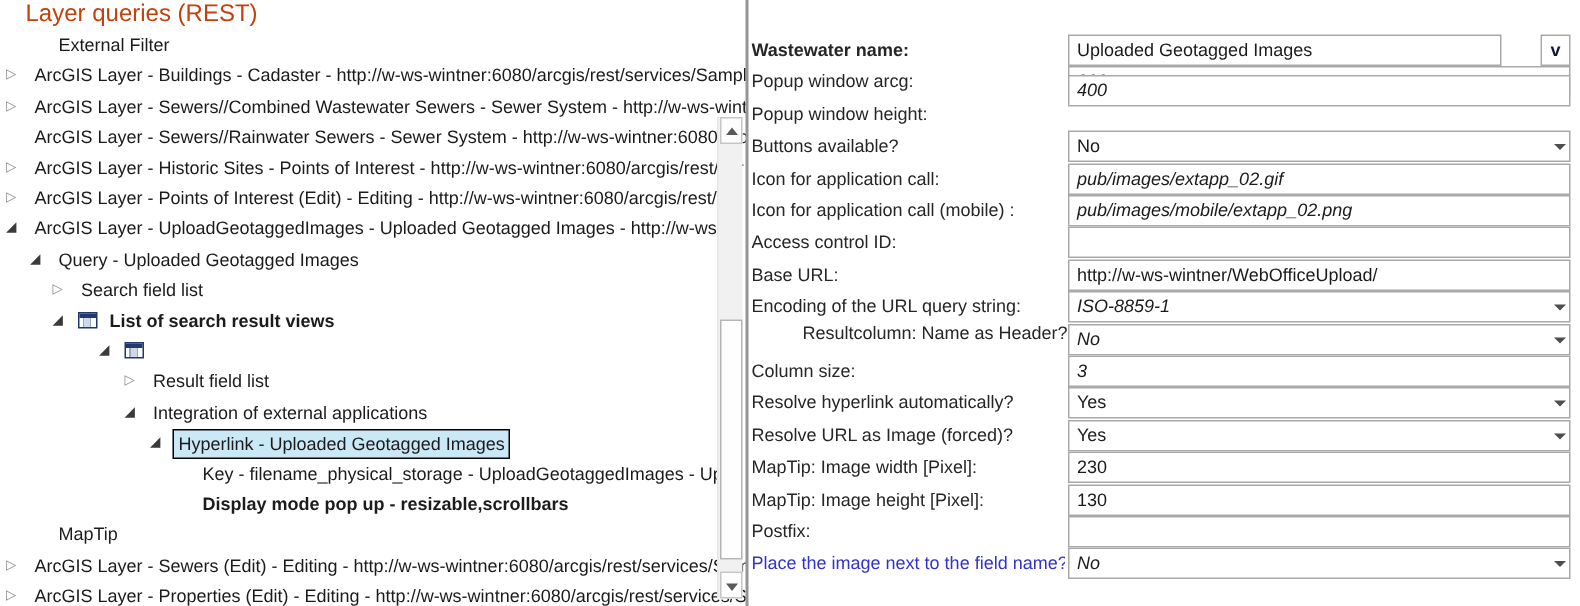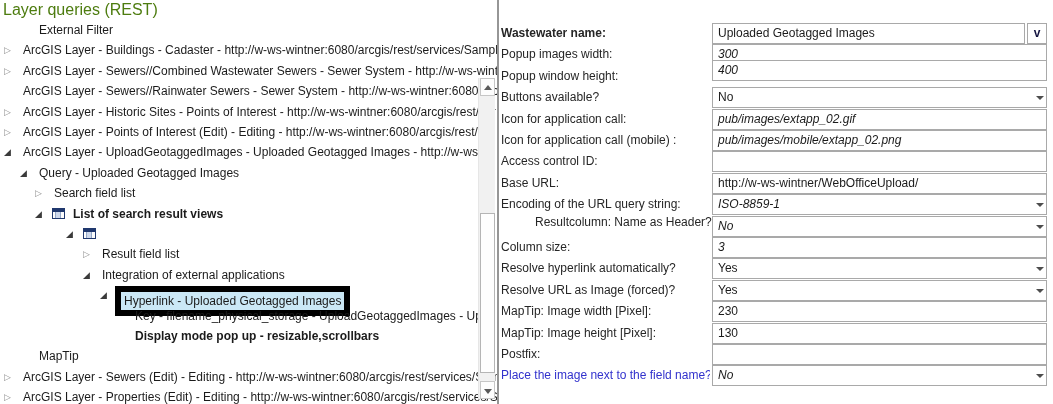--- a/index.html
+++ b/index.html
@@ -1,31 +1,31 @@
 <!DOCTYPE html>
 <html><head>
 <meta charset="utf-8">
 <style>
   html,body{margin:0;padding:0;background:#fff;}
   .app{position:relative;width:1053px;height:404px;background:#fff;overflow:hidden;
        font-family:"Liberation Sans",sans-serif;}
-  .title{position:absolute;left:3px;top:1px;font-size:16px;color:#4d7c0f;white-space:nowrap;}
+  .title{position:absolute;left:17px;top:1px;font-size:16px;color:#c2410c;white-space:nowrap;}
 
   
   .tree{position:absolute;left:0;top:0;width:498px;height:404px;overflow:hidden;}
   .trow{position:absolute;left:0;width:478px;height:20px;font-size:12px;color:#1b1b1b;white-space:nowrap;}
   .exp{position:absolute;top:0;line-height:20px;font-size:9px;font-family:"DejaVu Sans",sans-serif;}
   .exp.collapsed{color:#8f8f8f;}
   .exp.expanded{color:#3a3a3a;}
   .ticon{position:absolute;top:4px;width:13px;height:11px;border:1px solid #20386e;box-sizing:border-box;
          background:linear-gradient(#20386e,#20386e) 0 0/100% 3px no-repeat,
                     linear-gradient(90deg,#fdfdfd 0 2px,#93a7c7 2px 3px,#cdd8ec 3px 7px,#93a7c7 7px 8px,#fdfdfd 8px 100%);}
   .tlabel{position:absolute;top:0;line-height:20px;}
   .b .tlabel{font-weight:bold;}
-  .tlabel.sel{top:1px;line-height:16px;background:#cbe8f6;border:6px solid #000000;padding:1px 3px;margin-left:-4px;}
+  .tlabel.sel{top:1px;line-height:16px;background:#cbe8f6;border:1px solid #000000;padding:1px 3px;margin-left:-4px;}
 
   
   .scrollbar{position:absolute;left:478px;top:78px;width:17px;height:321px;background:#f1f1f1;border-left:1px solid #e6e6e6;box-sizing:border-box;}
   .sb-btn{position:absolute;left:1px;width:15px;height:18px;background:#fdfdfd;border:1px solid #c6c6c6;box-sizing:border-box;}
   .sb-up{top:0;}
   .sb-down{bottom:0;}
   .sb-arrow{position:absolute;left:3px;width:0;height:0;}
   .sb-arrow.up{top:6px;border-left:4px solid transparent;border-right:4px solid transparent;border-bottom:5px solid #5a5a5a;}
   .sb-arrow.down{top:7px;border-left:4px solid transparent;border-right:4px solid transparent;border-top:5px solid #5a5a5a;}
   .sb-thumb{position:absolute;left:1px;top:135px;width:15px;height:160px;background:#fefefe;border:1px solid #b5b5b5;box-sizing:border-box;}
@@ -33,21 +33,21 @@
   .divider{position:absolute;left:497px;top:0;width:2px;height:404px;background:#969696;}
 
   
   .form{position:absolute;left:499px;top:0;width:554px;height:404px;font-size:12px;}
   .flabel{position:absolute;left:2px;width:209px;height:21px;line-height:21px;color:#262626;white-space:nowrap;overflow:hidden;}
   .flabel.bold{font-weight:bold;}
   .flabel.link{color:#3232cd;}
   .fbox{position:absolute;left:213px;width:335px;height:21px;line-height:19px;border:1px solid #a9a9a9;
         background:#fff;padding:0 5px;box-sizing:border-box;white-space:nowrap;overflow:hidden;color:#1b1b1b;}
   .fbox.i{font-style:italic;}
-  .fbox.combo{width:313px;}
+  .fbox.combo{width:289px;}
   .vbtn{position:absolute;left:528px;width:20px;height:21px;border:1px solid #a9a9a9;box-sizing:border-box;
         text-align:center;line-height:19px;font-weight:bold;font-size:12px;color:#141440;background:#fff;}
   .darrow{position:absolute;left:537px;width:0;height:0;border-left:4px solid transparent;border-right:4px solid transparent;border-top:4px solid #4d4d4d;}
 </style>
 </head>
 <body>
 
 <div class="app">
   <div class="title">Layer queries (REST)</div>
 
@@ -135,24 +135,24 @@
       <span class="sb-arrow down"></span>
     </div>
   </div>
 
   <div class="divider"></div>
 
   <div class="form" id="form">
       <div class="flabel bold" style="top: 23px;">Wastewater name:</div>
       <div class="fbox combo" style="top: 23px;">Uploaded Geotagged Images</div>
       <div class="vbtn" style="top: 23px;">v</div>
-      <div class="flabel" style="top: 44.4px;">Popup images width:</div>
+      <div class="flabel" style="top: 44.4px;">Popup window arcg:</div>
       <div class="fbox i" style="top: 44.4px;">300</div>
       <div class="flabel" style="top: 65.8px;">Popup window height:</div>
-      <div class="fbox i" style="top: 60px;">400</div>
+      <div class="fbox i" style="top: 50px;">400</div>
       <div class="flabel" style="top: 87.2px;">Buttons available?</div>
       <div class="fbox" style="top: 87.2px;">No</div>
       <span class="darrow" style="top: 96.2px;"></span>
       <div class="flabel" style="top: 108.6px;">Icon for application call:</div>
       <div class="fbox i" style="top: 108.6px;">pub/images/extapp_02.gif</div>
       <div class="flabel" style="top: 130px;">Icon for application call (mobile) :</div>
       <div class="fbox i" style="top: 130px;">pub/images/mobile/extapp_02.png</div>
       <div class="flabel" style="top: 151.4px;">Access control ID:</div>
       <div class="fbox" style="top: 151.4px;"></div>
       <div class="flabel" style="top: 172.8px;">Base URL:</div>

